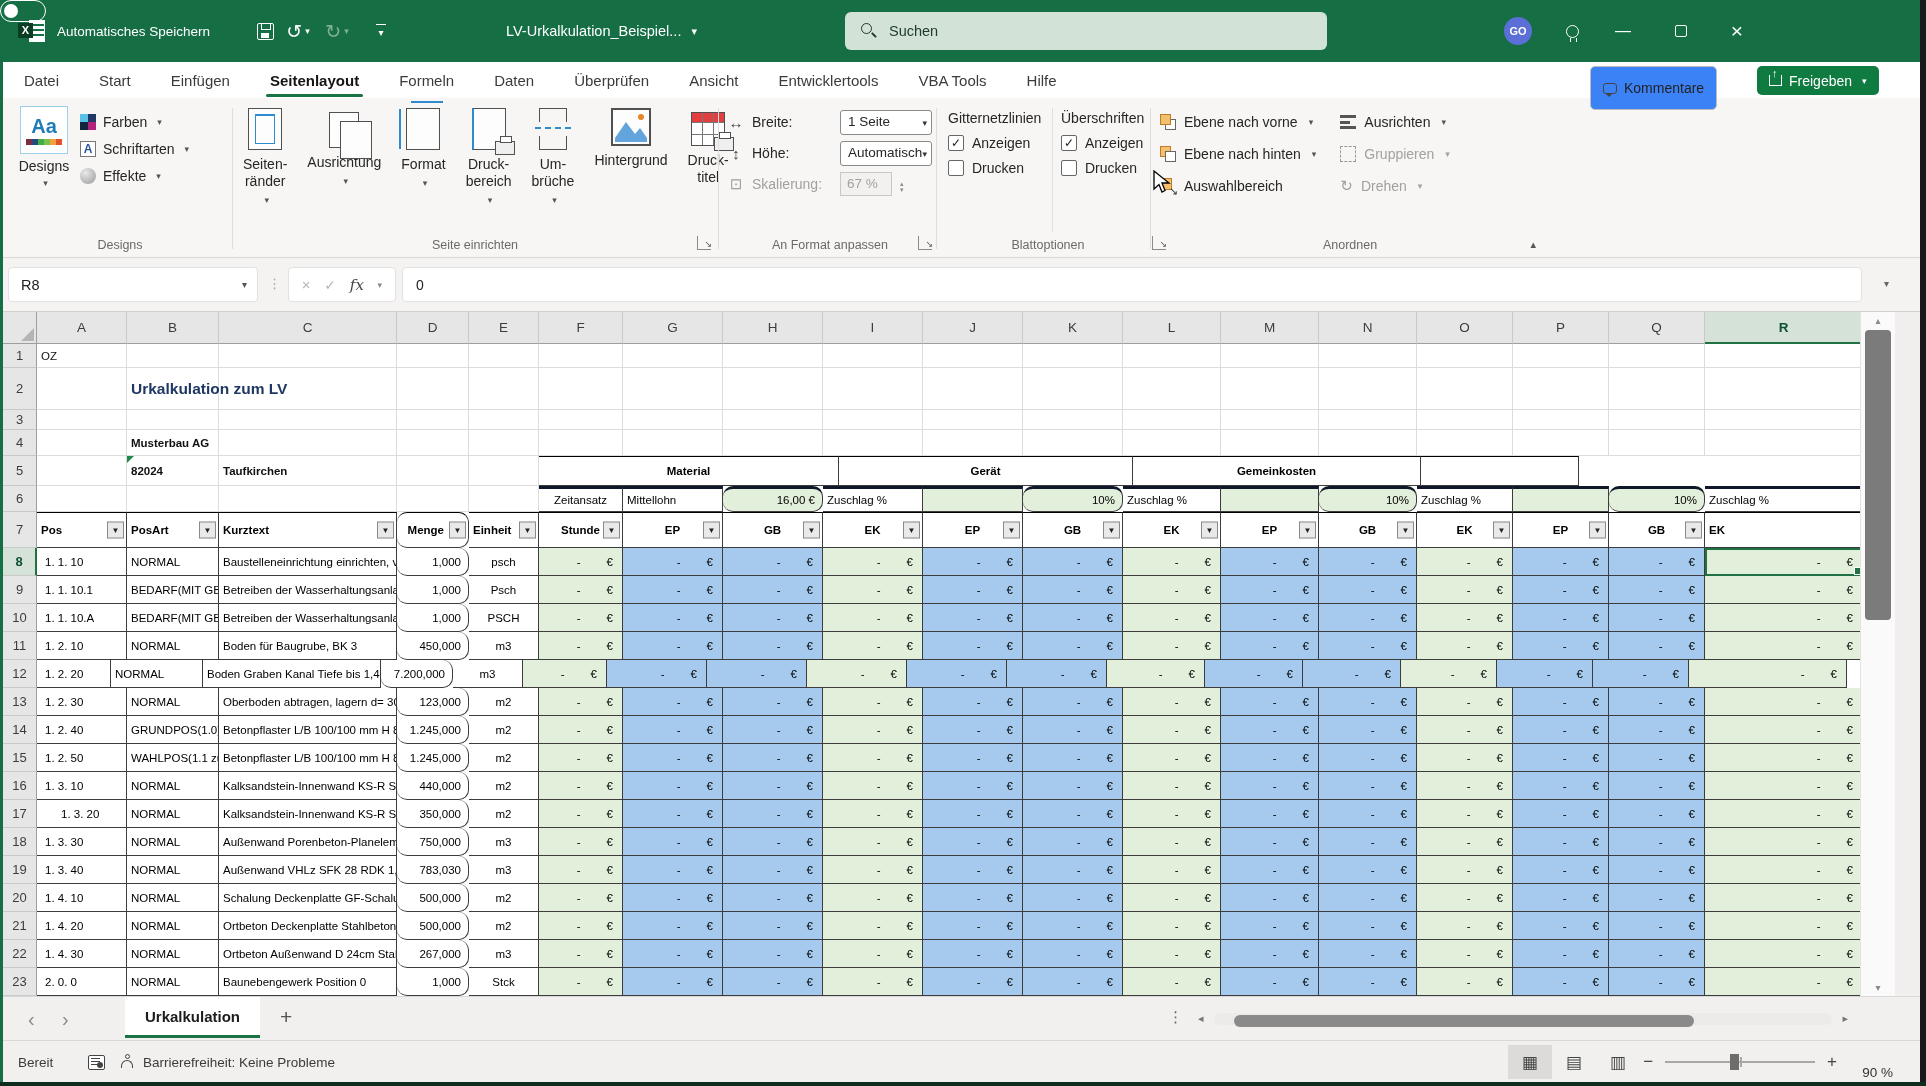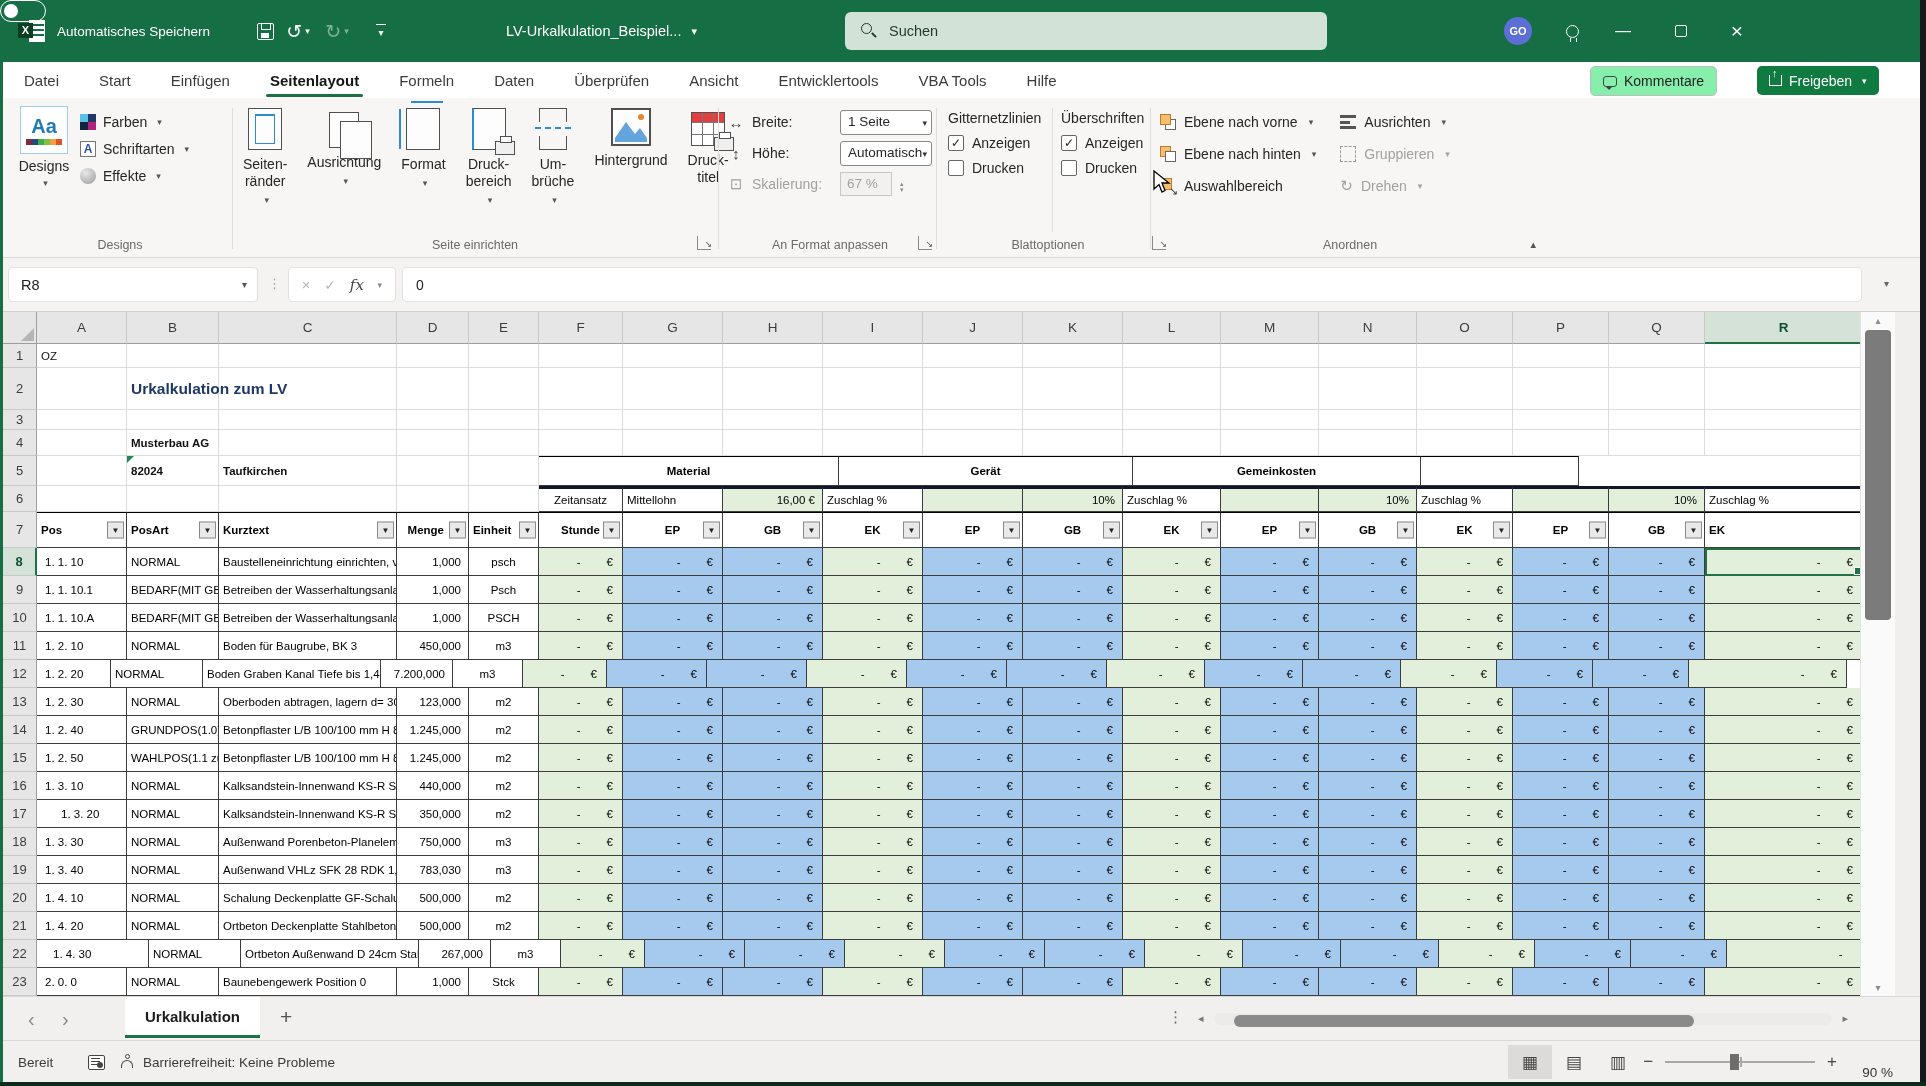--- a/index.html
+++ b/index.html
@@ -38,21 +38,21 @@
   .win-max { left:1666px; width:30px; justify-content:center; }
   .win-max .sq { width:12px; height:12px; border:1.4px solid #fff; border-radius:2px; }
   .win-close { left:1722px; width:30px; justify-content:center; font-size:21px; font-weight:300; }
 
   
   .tabrow { position:absolute; left:0; top:62px; width:1926px; height:36px; background:#fff; z-index:25; }
   .rtabs { position:absolute; left:22px; top:0; height:36px; display:flex; gap:36px; align-items:center; font-size:15px; color:#3b3b3b; }
   .rtab { position:relative; padding:7px 2px; cursor:default; white-space:nowrap; }
   .rtab.active { font-weight:bold; color:#151515; }
   .rtab.active:after { content:""; position:absolute; left:-2px; right:-2px; bottom:-1px; height:3px; background:#1a7343; border-radius:2px; }
-  .comments-btn { position:absolute; left:1590px; top:4px; height:30px; padding:0 12px; border:1px solid #bdbdbd; border-radius:5px; display:flex; align-items:center; gap:7px; font-size:14px; color:#222; background:#86efac; }
+  .comments-btn { position:absolute; left:1590px; top:4px; height:44px; padding:0 12px; border:1px solid #bdbdbd; border-radius:5px; display:flex; align-items:center; gap:7px; font-size:14px; color:#222; background:#3b82f6; }
   .bubble { position:relative; width:14px; height:11px; border:1.5px solid #444; border-radius:3px; }
   .bubble:after { content:""; position:absolute; left:2px; top:10px; border:3px solid transparent; border-top-color:#444; }
   .share-btn { position:absolute; left:1757px; top:4px; height:29px; padding:0 12px; background:#0f7b40; border-radius:5px; display:flex; align-items:center; gap:7px; font-size:14px; color:#fff; }
   .share-ic { position:relative; width:13px; height:11px; border:1.5px solid #fff; border-top:none; }
   .share-ic:after { content:"↑"; position:absolute; left:2px; top:-8px; font-size:11px; color:#fff; }
 
   
   .ribbon { position:absolute; left:0; top:98px; width:1926px; height:160px; background:#f7f6f5; border-bottom:1px solid #d8d8d8; z-index:20; font-size:14px; color:#262626; }
   .rgroup-label { position:absolute; bottom:6px; font-size:12.5px; color:#6c6a68; width:100%; text-align:center; }
   .gdiv { position:absolute; top:10px; bottom:8px; width:1px; background:#e0dedd; }
@@ -147,21 +147,21 @@
   .ch { flex:none; border-right:1px solid #c9c9c9; border-bottom:1px solid #9e9e9e; font-size:13.5px; color:#3d3d3d; display:flex; align-items:center; justify-content:center; height:32px; }
   .ch.sel { background:#d5e2d7; border-bottom:2px solid #1f7244; color:#0f5132; font-weight:bold; }
   .rh { width:34px; flex:none; background:#e6e6e6; border-right:1px solid #9e9e9e; border-bottom:1px solid #c9c9c9; font-size:13px; color:#3d3d3d; display:flex; align-items:center; justify-content:center; }
   .rh.sel { background:#d5e2d7; border-right:2px solid #1f7244; color:#0f5132; font-weight:bold; }
   .cell { flex:none; position:relative; border-right:1px solid #dcdcdc; border-bottom:1px solid #dcdcdc; font-size:11.5px; color:#111; display:flex; align-items:center; overflow:visible; padding:0 4px; white-space:nowrap; }
   .cell .ovf { position:relative; z-index:2; white-space:nowrap; }
   .b { font-weight:bold; }
   .doctitle { color:#1f3864; font-size:15.5px; font-weight:bold; }
   .flagcell:before { content:""; position:absolute; left:0; top:0; border-right:7px solid transparent; border-top:7px solid #1e8a4c; z-index:3; }
   .tcell { flex:none; position:relative; border-right:1px solid #3c3c3c; border-bottom:1px solid #3c3c3c; font-size:11.5px; color:#000; display:flex; align-items:center; overflow:hidden; padding:0 4px; white-space:nowrap; background:#fff; }
-  .tcell.al-r { justify-content:flex-end; padding-right:7px; }
+  .tcell.al-r { justify-content:flex-end; padding-right:7px;border-radius:10px; }
   .tcell.al-c { justify-content:center; }
   .grp5 { font-weight:bold; justify-content:center; border-top:1.5px solid #000; }
   .row6top { border-top:3px solid #0f172a; }
   .r7 { font-weight:bold; border-top:1px solid #000; }
   .bg-g { background:#e2efda; }
   .bg-b { background:#a6c9ee; }
   .filterbtn { position:absolute; right:2px; top:50%; transform:translateY(-50%); width:17px; height:17px; background:#e9e9e9; border:1px solid #8a8a8a; font-size:8px; color:#222; display:flex; align-items:center; justify-content:center; z-index:2; }
   .mc { justify-content:flex-end; padding-right:9px; }
   .mc .dash { margin-right:26px; }
   .selcell { outline:2px solid #1f7244; outline-offset:-2px; z-index:4; }
@@ -1502,21 +1502,21 @@
           <span class="dash">-</span>
           <span class="eur">€</span>
         </div>
         <div class="tcell mc bg-g" style="width:158px">
           <span class="dash">-</span>
           <span class="eur">€</span>
         </div>
       </div>
       <div class="grow" style="height:28px">
         <div class="rh">22</div>
-        <div class="tcell" style="width:112px;padding-left:16px">1. 4. 30</div>
+        <div class="tcell" style="width:90px;padding-left:8px">1. 4. 30</div>
         <div class="tcell" style="width:92px">NORMAL</div>
         <div class="tcell" style="width:178px">Ortbeton Außenwand D 24cm Stahlb</div>
         <div class="tcell al-r" style="width:72px">267,000</div>
         <div class="tcell al-c" style="width:70px">m3</div>
         <div class="tcell mc bg-g" style="width:84px">
           <span class="dash">-</span>
           <span class="eur">€</span>
         </div>
         <div class="tcell mc bg-b" style="width:100px">
           <span class="dash">-</span>

